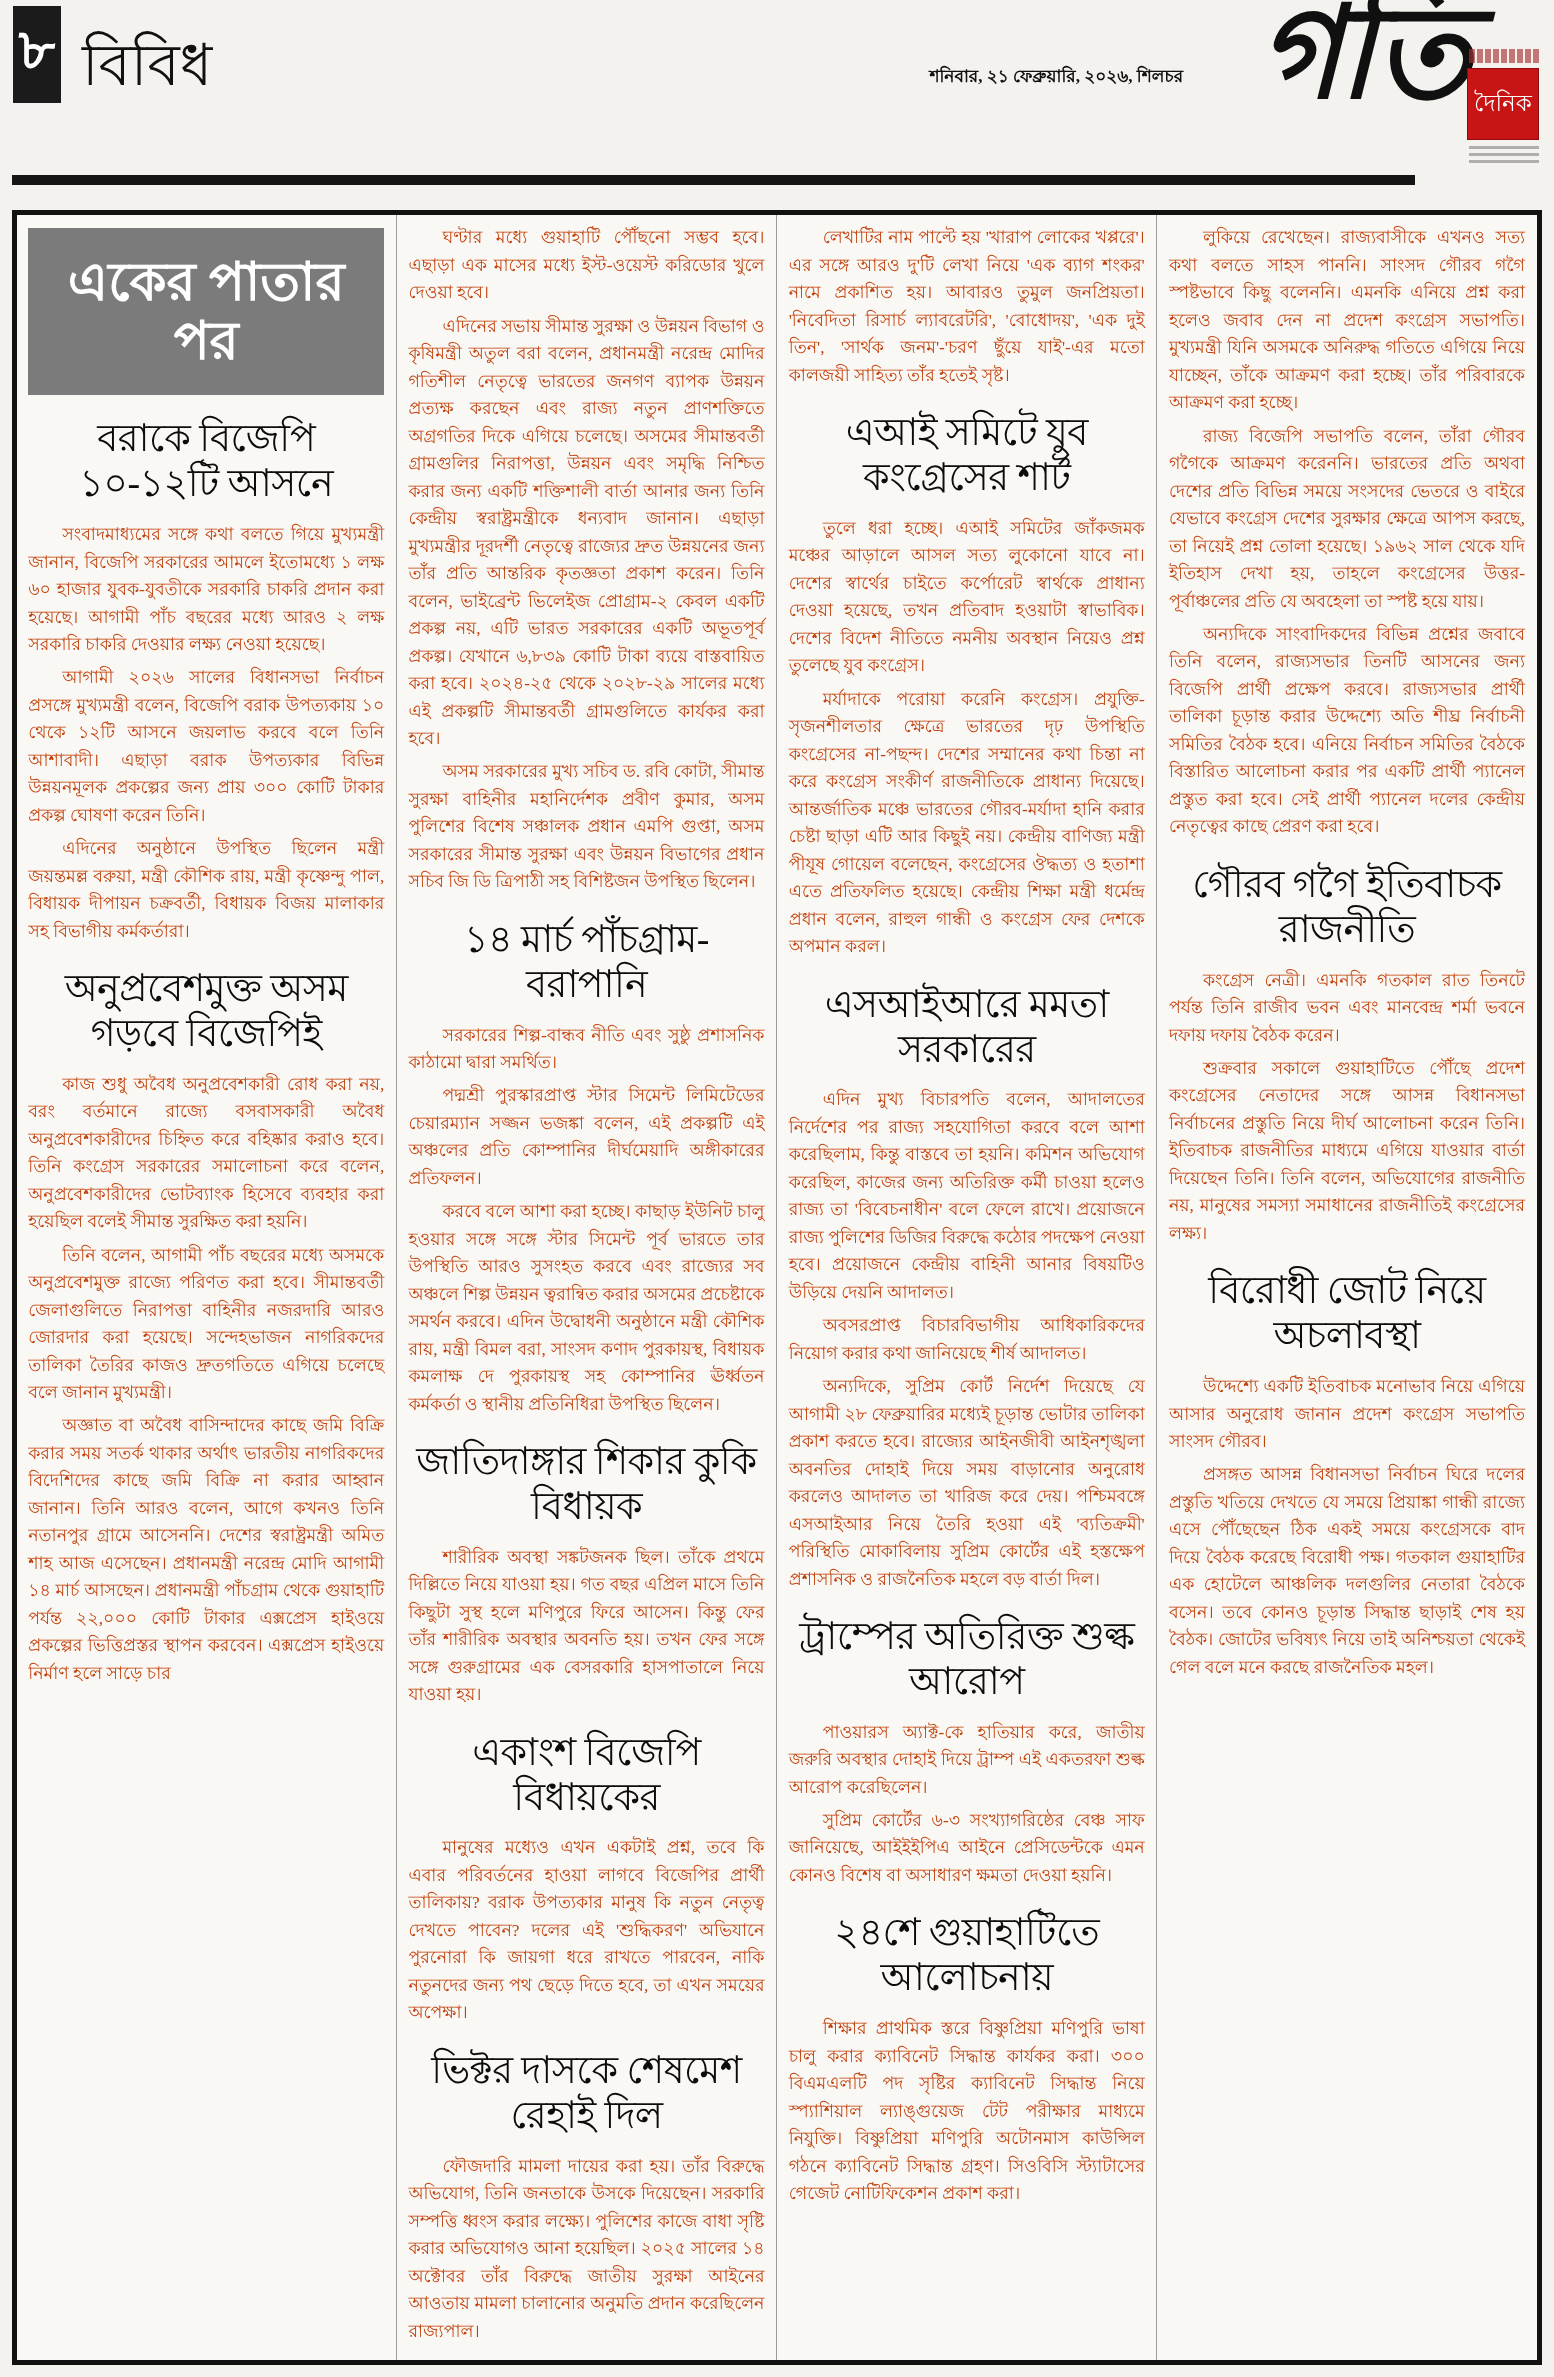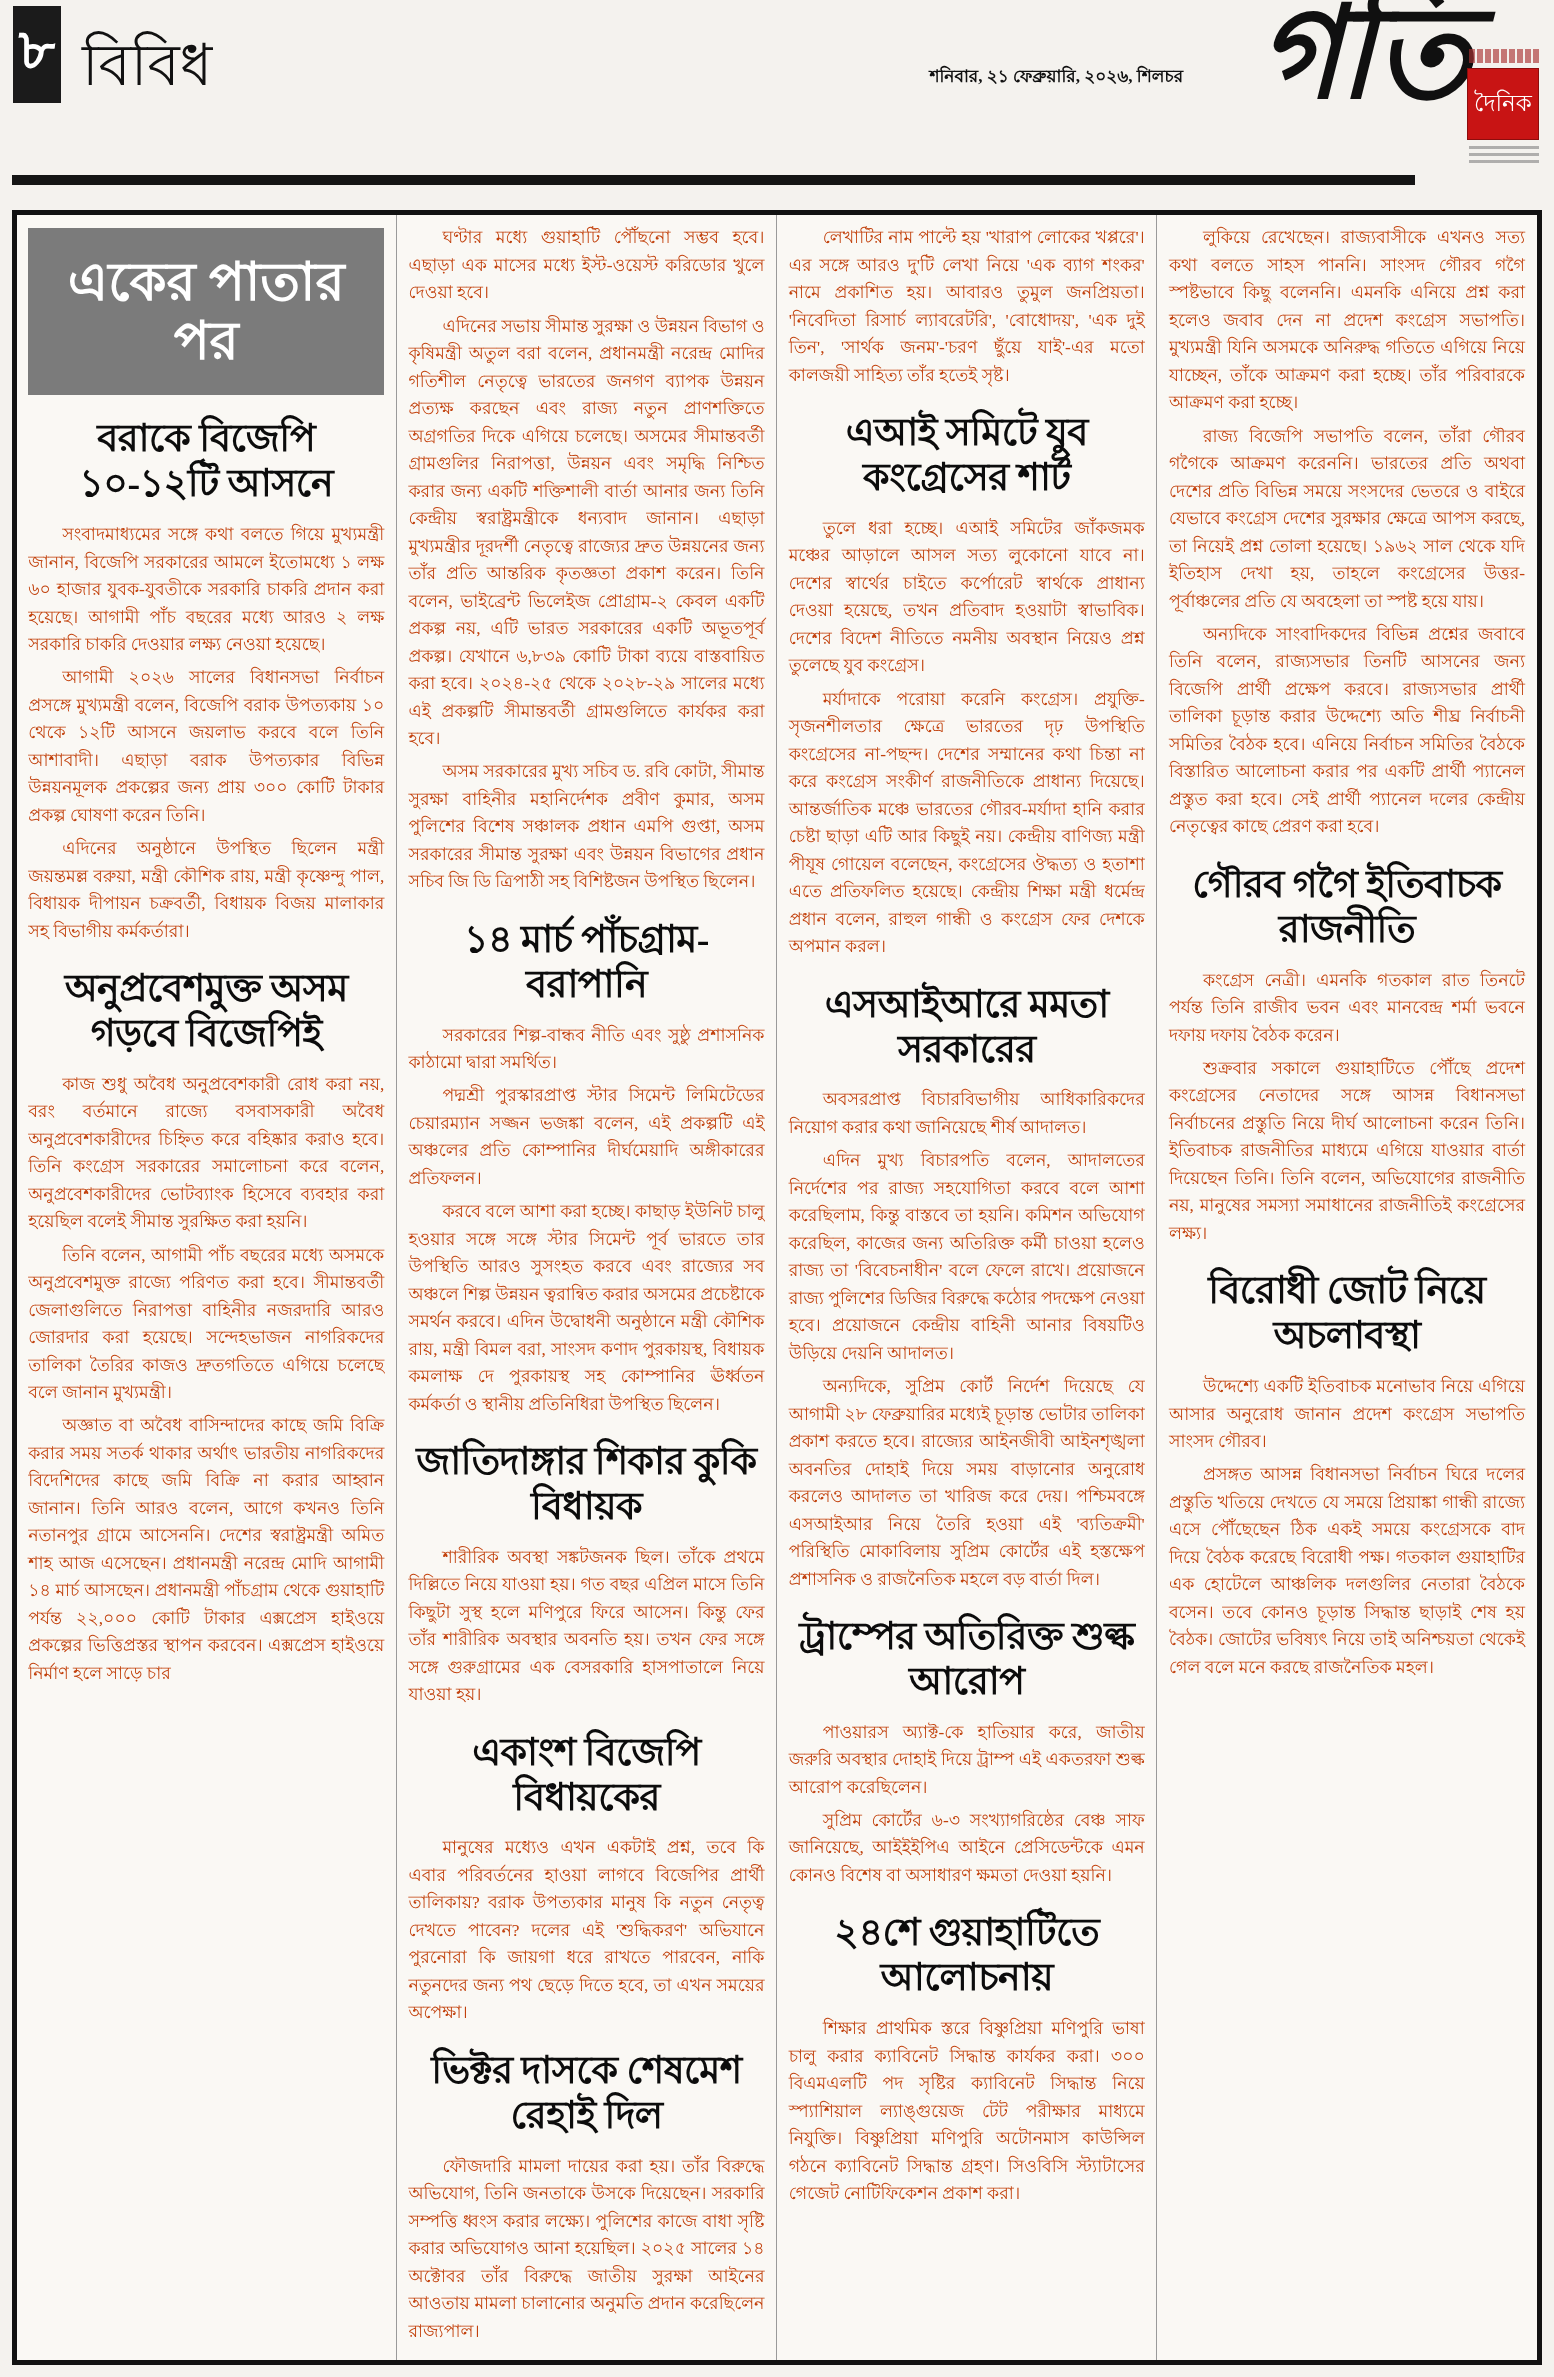--- a/index.html
+++ b/index.html
@@ -58,21 +58,21 @@
     border-right:1.2px solid #9a9a9a;
   }
   .col:last-child{border-right:none;}
   
   .banner{
     background:#7b7b7b;color:#fff;text-align:center;
     font-size:53px;font-weight:bold;padding:25.5px 4.6px;margin:3.5px 0 20px;
     line-height:1.1;
   }
   .headline{
-    font-size:38px;font-weight:bold;text-align:center;color:#0c0c0c;
+    font-size:38px;font-weight:normal;text-align:center;color:#0c0c0c;
     line-height:1.18;margin:21px 0 15px;letter-spacing:-0.6px;
   }
   .para{
     font-size:17.4px;line-height:1.58;text-align:justify;
     text-indent:34px;margin:0 0 5.8px;color:#c2410c;
   }
 </style>
 </head>
 <body>
 
@@ -115,22 +115,22 @@
       <div class="para">মানুষের মধ্যেও এখন একটাই প্রশ্ন, তবে কি এবার পরিবর্তনের হাওয়া লাগবে বিজেপির প্রার্থী তালিকায়? বরাক উপত্যকার মানুষ কি নতুন নেতৃত্ব দেখতে পাবেন? দলের এই 'শুদ্ধিকরণ' অভিযানে পুরনোরা কি জায়গা ধরে রাখতে পারবেন, নাকি নতুনদের জন্য পথ ছেড়ে দিতে হবে, তা এখন সময়ের অপেক্ষা।</div>
       <div class="headline">ভিক্টর দাসকে শেষমেশ  রেহাই দিল</div>
       <div class="para">ফৌজদারি মামলা দায়ের করা হয়। তাঁর বিরুদ্ধে অভিযোগ, তিনি জনতাকে উসকে দিয়েছেন। সরকারি সম্পত্তি ধ্বংস করার লক্ষ্যে। পুলিশের কাজে বাধা সৃষ্টি করার অভিযোগও আনা হয়েছিল। ২০২৫ সালের ১৪ অক্টোবর তাঁর বিরুদ্ধে জাতীয় সুরক্ষা আইনের আওতায় মামলা চালানোর অনুমতি প্রদান করেছিলেন রাজ্যপাল।</div>
     </div>
   <div class="col">
       <div class="para">লেখাটির নাম পাল্টে হয় 'খারাপ লোকের খপ্পরে'। এর সঙ্গে আরও দু'টি লেখা নিয়ে 'এক ব্যাগ শংকর' নামে প্রকাশিত হয়। আবারও তুমুল জনপ্রিয়তা। 'নিবেদিতা রিসার্চ ল্যাবরেটরি', 'বোধোদয়', 'এক দুই তিন', 'সার্থক জনম'-'চরণ ছুঁয়ে যাই'-এর মতো কালজয়ী সাহিত্য তাঁর হতেই সৃষ্ট।</div>
       <div class="headline">এআই সমিটে যুব কংগ্রেসের শার্ট</div>
       <div class="para">তুলে ধরা হচ্ছে। এআই সমিটের জাঁকজমক মঞ্চের আড়ালে আসল সত্য লুকোনো যাবে না। দেশের স্বার্থের চাইতে কর্পোরেট স্বার্থকে প্রাধান্য দেওয়া হয়েছে, তখন প্রতিবাদ হওয়াটা স্বাভাবিক। দেশের বিদেশ নীতিতে নমনীয় অবস্থান নিয়েও প্রশ্ন তুলেছে যুব কংগ্রেস।</div>
       <div class="para">মর্যাদাকে পরোয়া করেনি কংগ্রেস। প্রযুক্তি-সৃজনশীলতার ক্ষেত্রে ভারতের দৃঢ় উপস্থিতি কংগ্রেসের না-পছন্দ। দেশের সম্মানের কথা চিন্তা না করে কংগ্রেস সংকীর্ণ রাজনীতিকে প্রাধান্য দিয়েছে। আন্তর্জাতিক মঞ্চে ভারতের গৌরব-মর্যাদা হানি করার চেষ্টা ছাড়া এটি আর কিছুই নয়। কেন্দ্রীয় বাণিজ্য মন্ত্রী পীযূষ গোয়েল বলেছেন, কংগ্রেসের ঔদ্ধত্য ও হতাশা এতে প্রতিফলিত হয়েছে। কেন্দ্রীয় শিক্ষা মন্ত্রী ধর্মেন্দ্র প্রধান বলেন, রাহুল গান্ধী ও কংগ্রেস ফের দেশকে অপমান করল।</div>
       <div class="headline">এসআইআরে মমতা সরকারের</div>
+      <div class="para">এদিন মুখ্য বিচারপতি বলেন, আদালতের নির্দেশের পর রাজ্য সহযোগিতা করবে বলে আশা করেছিলাম, কিন্তু বাস্তবে তা হয়নি। কমিশন অভিযোগ করেছিল, কাজের জন্য অতিরিক্ত কর্মী চাওয়া হলেও রাজ্য তা 'বিবেচনাধীন' বলে ফেলে রাখে। প্রয়োজনে রাজ্য পুলিশের ডিজির বিরুদ্ধে কঠোর পদক্ষেপ নেওয়া হবে। প্রয়োজনে কেন্দ্রীয় বাহিনী আনার বিষয়টিও উড়িয়ে দেয়নি আদালত।</div>
       <div class="para">অবসরপ্রাপ্ত বিচারবিভাগীয় আধিকারিকদের নিয়োগ করার কথা জানিয়েছে শীর্ষ আদালত।</div>
-      <div class="para">এদিন মুখ্য বিচারপতি বলেন, আদালতের নির্দেশের পর রাজ্য সহযোগিতা করবে বলে আশা করেছিলাম, কিন্তু বাস্তবে তা হয়নি। কমিশন অভিযোগ করেছিল, কাজের জন্য অতিরিক্ত কর্মী চাওয়া হলেও রাজ্য তা 'বিবেচনাধীন' বলে ফেলে রাখে। প্রয়োজনে রাজ্য পুলিশের ডিজির বিরুদ্ধে কঠোর পদক্ষেপ নেওয়া হবে। প্রয়োজনে কেন্দ্রীয় বাহিনী আনার বিষয়টিও উড়িয়ে দেয়নি আদালত।</div>
       <div class="para">অন্যদিকে, সুপ্রিম কোর্ট নির্দেশ দিয়েছে যে আগামী ২৮ ফেব্রুয়ারির মধ্যেই চূড়ান্ত ভোটার তালিকা প্রকাশ করতে হবে। রাজ্যের আইনজীবী আইনশৃঙ্খলা অবনতির দোহাই দিয়ে সময় বাড়ানোর অনুরোধ করলেও আদালত তা খারিজ করে দেয়। পশ্চিমবঙ্গে এসআইআর নিয়ে তৈরি হওয়া এই 'ব্যতিক্রমী' পরিস্থিতি মোকাবিলায় সুপ্রিম কোর্টের এই হস্তক্ষেপ প্রশাসনিক ও রাজনৈতিক মহলে বড় বার্তা দিল।</div>
       <div class="headline">ট্রাম্পের অতিরিক্ত শুল্ক আরোপ</div>
       <div class="para">পাওয়ারস অ্যাক্ট-কে হাতিয়ার করে, জাতীয় জরুরি অবস্থার দোহাই দিয়ে ট্রাম্প এই একতরফা শুল্ক  আরোপ করেছিলেন।</div>
       <div class="para">সুপ্রিম কোর্টের ৬-৩ সংখ্যাগরিষ্ঠের বেঞ্চ সাফ জানিয়েছে, আইইইপিএ আইনে প্রেসিডেন্টকে এমন কোনও বিশেষ বা অসাধারণ ক্ষমতা দেওয়া হয়নি।</div>
       <div class="headline">২৪শে গুয়াহাটিতে আলোচনায়</div>
       <div class="para">শিক্ষার প্রাথমিক স্তরে বিষ্ণুপ্রিয়া মণিপুরি ভাষা চালু করার ক্যাবিনেট সিদ্ধান্ত কার্যকর করা। ৩০০ বিএমএলটি পদ সৃষ্টির ক্যাবিনেট সিদ্ধান্ত নিয়ে স্প্যাশিয়াল ল্যাঙ্গুয়েজ টেট পরীক্ষার মাধ্যমে নিযুক্তি। বিষ্ণুপ্রিয়া মণিপুরি অটোনমাস কাউন্সিল গঠনে ক্যাবিনেট সিদ্ধান্ত গ্রহণ। সিওবিসি স্ট্যাটাসের গেজেট নোটিফিকেশন প্রকাশ করা।</div>
     </div>
   <div class="col">
       <div class="para">লুকিয়ে রেখেছেন। রাজ্যবাসীকে এখনও সত্য কথা বলতে সাহস পাননি। সাংসদ গৌরব গগৈ স্পষ্টভাবে কিছু বলেননি। এমনকি এনিয়ে প্রশ্ন করা হলেও জবাব দেন না প্রদেশ কংগ্রেস সভাপতি। মুখ্যমন্ত্রী যিনি অসমকে অনিরুদ্ধ গতিতে এগিয়ে নিয়ে যাচ্ছেন, তাঁকে আক্রমণ করা হচ্ছে। তাঁর পরিবারকে আক্রমণ করা হচ্ছে।</div>
       <div class="para">রাজ্য বিজেপি সভাপতি বলেন, তাঁরা গৌরব গগৈকে আক্রমণ করেননি। ভারতের প্রতি অথবা দেশের প্রতি বিভিন্ন সময়ে সংসদের ভেতরে ও বাইরে যেভাবে কংগ্রেস দেশের সুরক্ষার ক্ষেত্রে আপস করছে, তা নিয়েই প্রশ্ন তোলা হয়েছে। ১৯৬২ সাল থেকে যদি ইতিহাস দেখা হয়, তাহলে কংগ্রেসের উত্তর-পূর্বাঞ্চলের প্রতি যে অবহেলা তা স্পষ্ট হয়ে যায়।</div>

